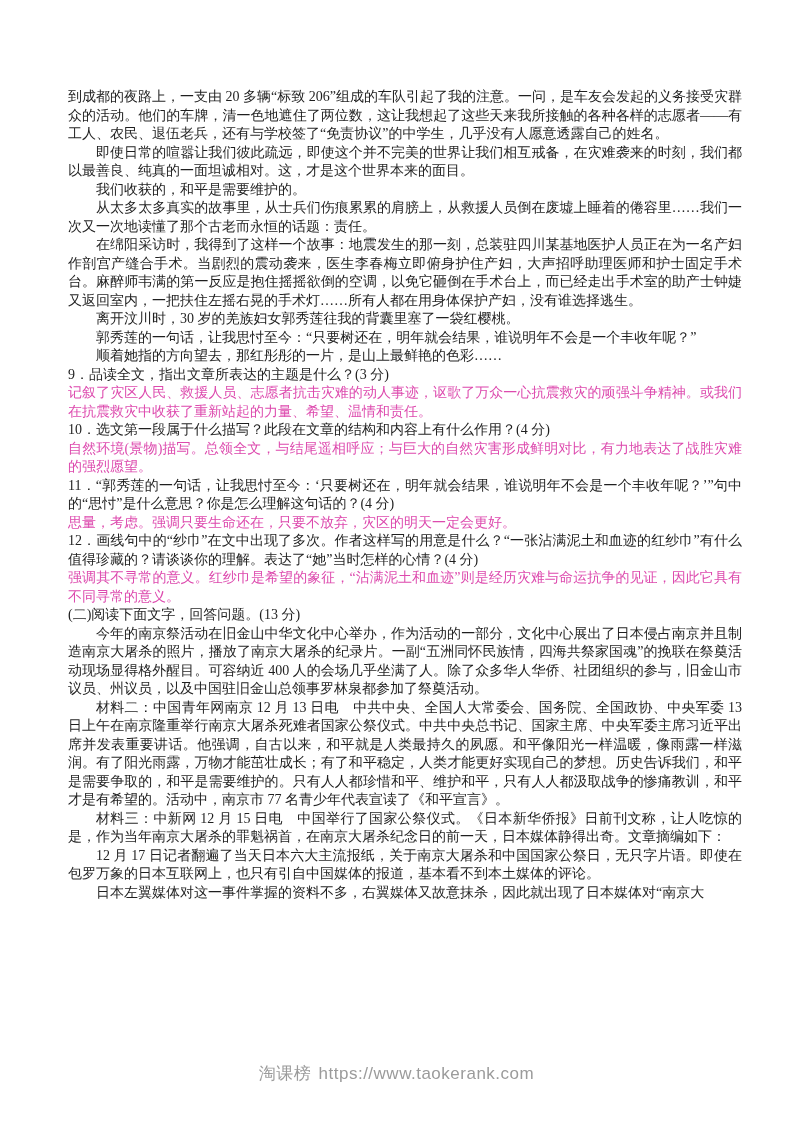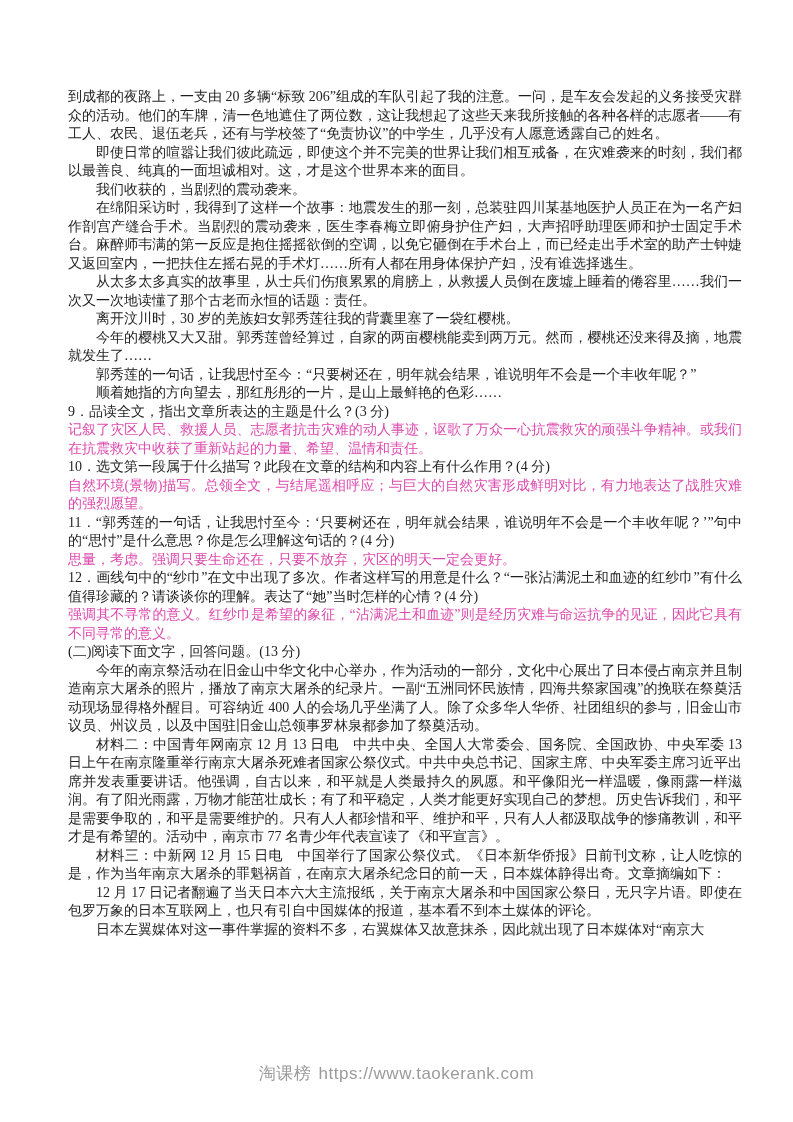--- a/index.html
+++ b/index.html
@@ -50,25 +50,24 @@
     margin-left: 2px;
   }
 </style>
 </head>
 <body>
 
 <div class="page">
   <main class="content">
       <p class="blk body">到成都的夜路上，一支由 20 多辆“标致 206”组成的车队引起了我的注意。一问，是车友会发起的义务接受灾群众的活动。他们的车牌，清一色地遮住了两位数，这让我想起了这些天来我所接触的各种各样的志愿者——有工人、农民、退伍老兵，还有与学校签了“免责协议”的中学生，几乎没有人愿意透露自己的姓名。</p>
       <p class="blk body indent">即使日常的喧嚣让我们彼此疏远，即使这个并不完美的世界让我们相互戒备，在灾难袭来的时刻，我们都以最善良、纯真的一面坦诚相对。这，才是这个世界本来的面目。</p>
-      <p class="blk body indent">我们收获的，当剧烈的震动袭来。</p>
+      <p class="blk body indent">我们收获的，和平是需要维护的。</p>
+      <p class="blk body indent">从太多太多真实的故事里，从士兵们伤痕累累的肩膀上，从救援人员倒在废墟上睡着的倦容里……我们一次又一次地读懂了那个古老而永恒的话题：责任。</p>
       <p class="blk body indent">在绵阳采访时，我得到了这样一个故事：地震发生的那一刻，总装驻四川某基地医护人员正在为一名产妇作剖宫产缝合手术。当剧烈的震动袭来，医生李春梅立即俯身护住产妇，大声招呼助理医师和护士固定手术台。麻醉师韦满的第一反应是抱住摇摇欲倒的空调，以免它砸倒在手术台上，而已经走出手术室的助产士钟婕又返回室内，一把扶住左摇右晃的手术灯……所有人都在用身体保护产妇，没有谁选择逃生。</p>
-      <p class="blk body indent">从太多太多真实的故事里，从士兵们伤痕累累的肩膀上，从救援人员倒在废墟上睡着的倦容里……我们一次又一次地读懂了那个古老而永恒的话题：责任。</p>
       <p class="blk body indent">离开汶川时，30 岁的羌族妇女郭秀莲往我的背囊里塞了一袋红樱桃。</p>
-      <p class="blk body indent">今年的樱桃又大又甜。郭秀莲曾经算过，自家的两亩樱桃能卖到两万元。然而，樱桃还没来得及摘，地震就发生了……</p>
       <p class="blk body indent">郭秀莲的一句话，让我思忖至今：“只要树还在，明年就会结果，谁说明年不会是一个丰收年呢？”</p>
       <p class="blk body indent">顺着她指的方向望去，那红彤彤的一片，是山上最鲜艳的色彩……</p>
       <p class="blk question">9．品读全文，指出文章所表达的主题是什么？(3 分)</p>
       <p class="blk answer">记叙了灾区人民、救援人员、志愿者抗击灾难的动人事迹，讴歌了万众一心抗震救灾的顽强斗争精神。或我们在抗震救灾中收获了重新站起的力量、希望、温情和责任。</p>
       <p class="blk question">10．选文第一段属于什么描写？此段在文章的结构和内容上有什么作用？(4 分)</p>
       <p class="blk answer">自然环境(景物)描写。总领全文，与结尾遥相呼应；与巨大的自然灾害形成鲜明对比，有力地表达了战胜灾难的强烈愿望。</p>
       <p class="blk question">11．“郭秀莲的一句话，让我思忖至今：‘只要树还在，明年就会结果，谁说明年不会是一个丰收年呢？’”句中的“思忖”是什么意思？你是怎么理解这句话的？(4 分)</p>
       <p class="blk answer">思量，考虑。强调只要生命还在，只要不放弃，灾区的明天一定会更好。</p>
       <p class="blk question">12．画线句中的“纱巾”在文中出现了多次。作者这样写的用意是什么？“一张沾满泥土和血迹的红纱巾”有什么值得珍藏的？请谈谈你的理解。表达了“她”当时怎样的心情？(4 分)</p>
       <p class="blk answer">强调其不寻常的意义。红纱巾是希望的象征，“沾满泥土和血迹”则是经历灾难与命运抗争的见证，因此它具有不同寻常的意义。</p>

